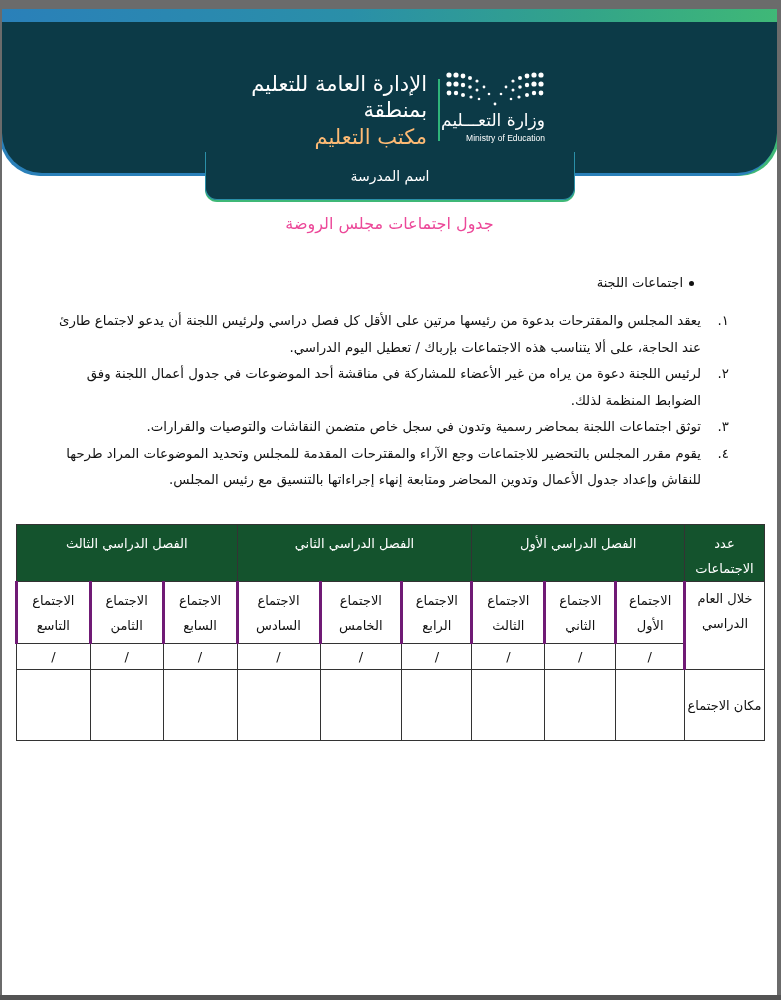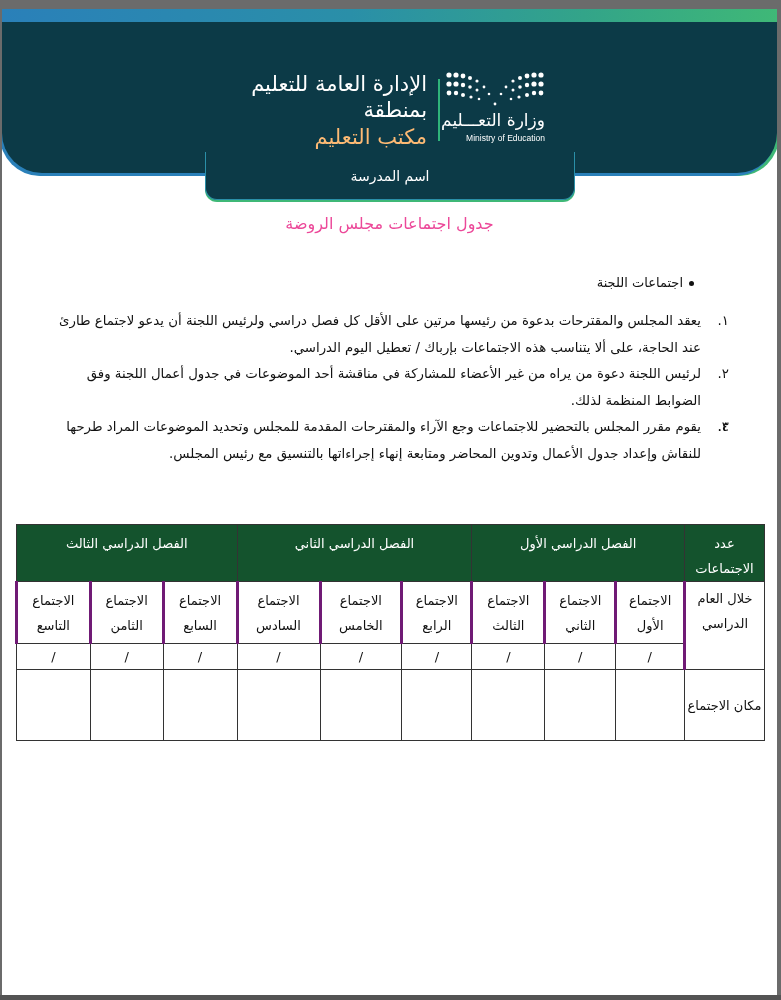--- a/index.html
+++ b/index.html
@@ -164,21 +164,21 @@
 
   <div class="doc-title">جدول اجتماعات مجلس الروضة</div>
 
   <div class="bullet-heading">
     <span class="dot"></span><span>اجتماعات اللجنة</span>
   </div>
 
   <ol class="rules">
     <li><span class="num">١.</span><span>يعقد المجلس والمقترحات بدعوة من رئيسها مرتين على الأقل كل فصل دراسي ولرئيس اللجنة أن يدعو لاجتماع طارئ عند الحاجة، على ألا يتناسب هذه الاجتماعات بإرباك / تعطيل اليوم الدراسي.</span></li>
     <li><span class="num">٢.</span><span>لرئيس اللجنة دعوة من يراه من غير الأعضاء للمشاركة في مناقشة أحد الموضوعات في جدول أعمال اللجنة وفق الضوابط المنظمة لذلك.</span></li>
-    <li><span class="num">٣.</span></li>
+    <li><span class="num">٣.</span><span>توثق اجتماعات اللجنة بمحاضر رسمية وتدون في سجل خاص متضمن النقاشات والتوصيات والقرارات.</span></li>
     <li><span class="num">٤.</span><span>يقوم مقرر المجلس بالتحضير للاجتماعات وجع الآراء والمقترحات المقدمة للمجلس وتحديد الموضوعات المراد طرحها للنقاش وإعداد جدول الأعمال وتدوين المحاضر ومتابعة إنهاء إجراءاتها بالتنسيق مع رئيس المجلس.</span></li>
   </ol>
 
   <table class="meetings">
     <tbody>
         <tr>
       <th class="first-col" style="height:50px;">عدد الاجتماعات</th>
       <th colspan="3">الفصل الدراسي الأول</th>
       <th colspan="3">الفصل الدراسي الثاني</th>
       <th colspan="3">الفصل الدراسي الثالث</th>

